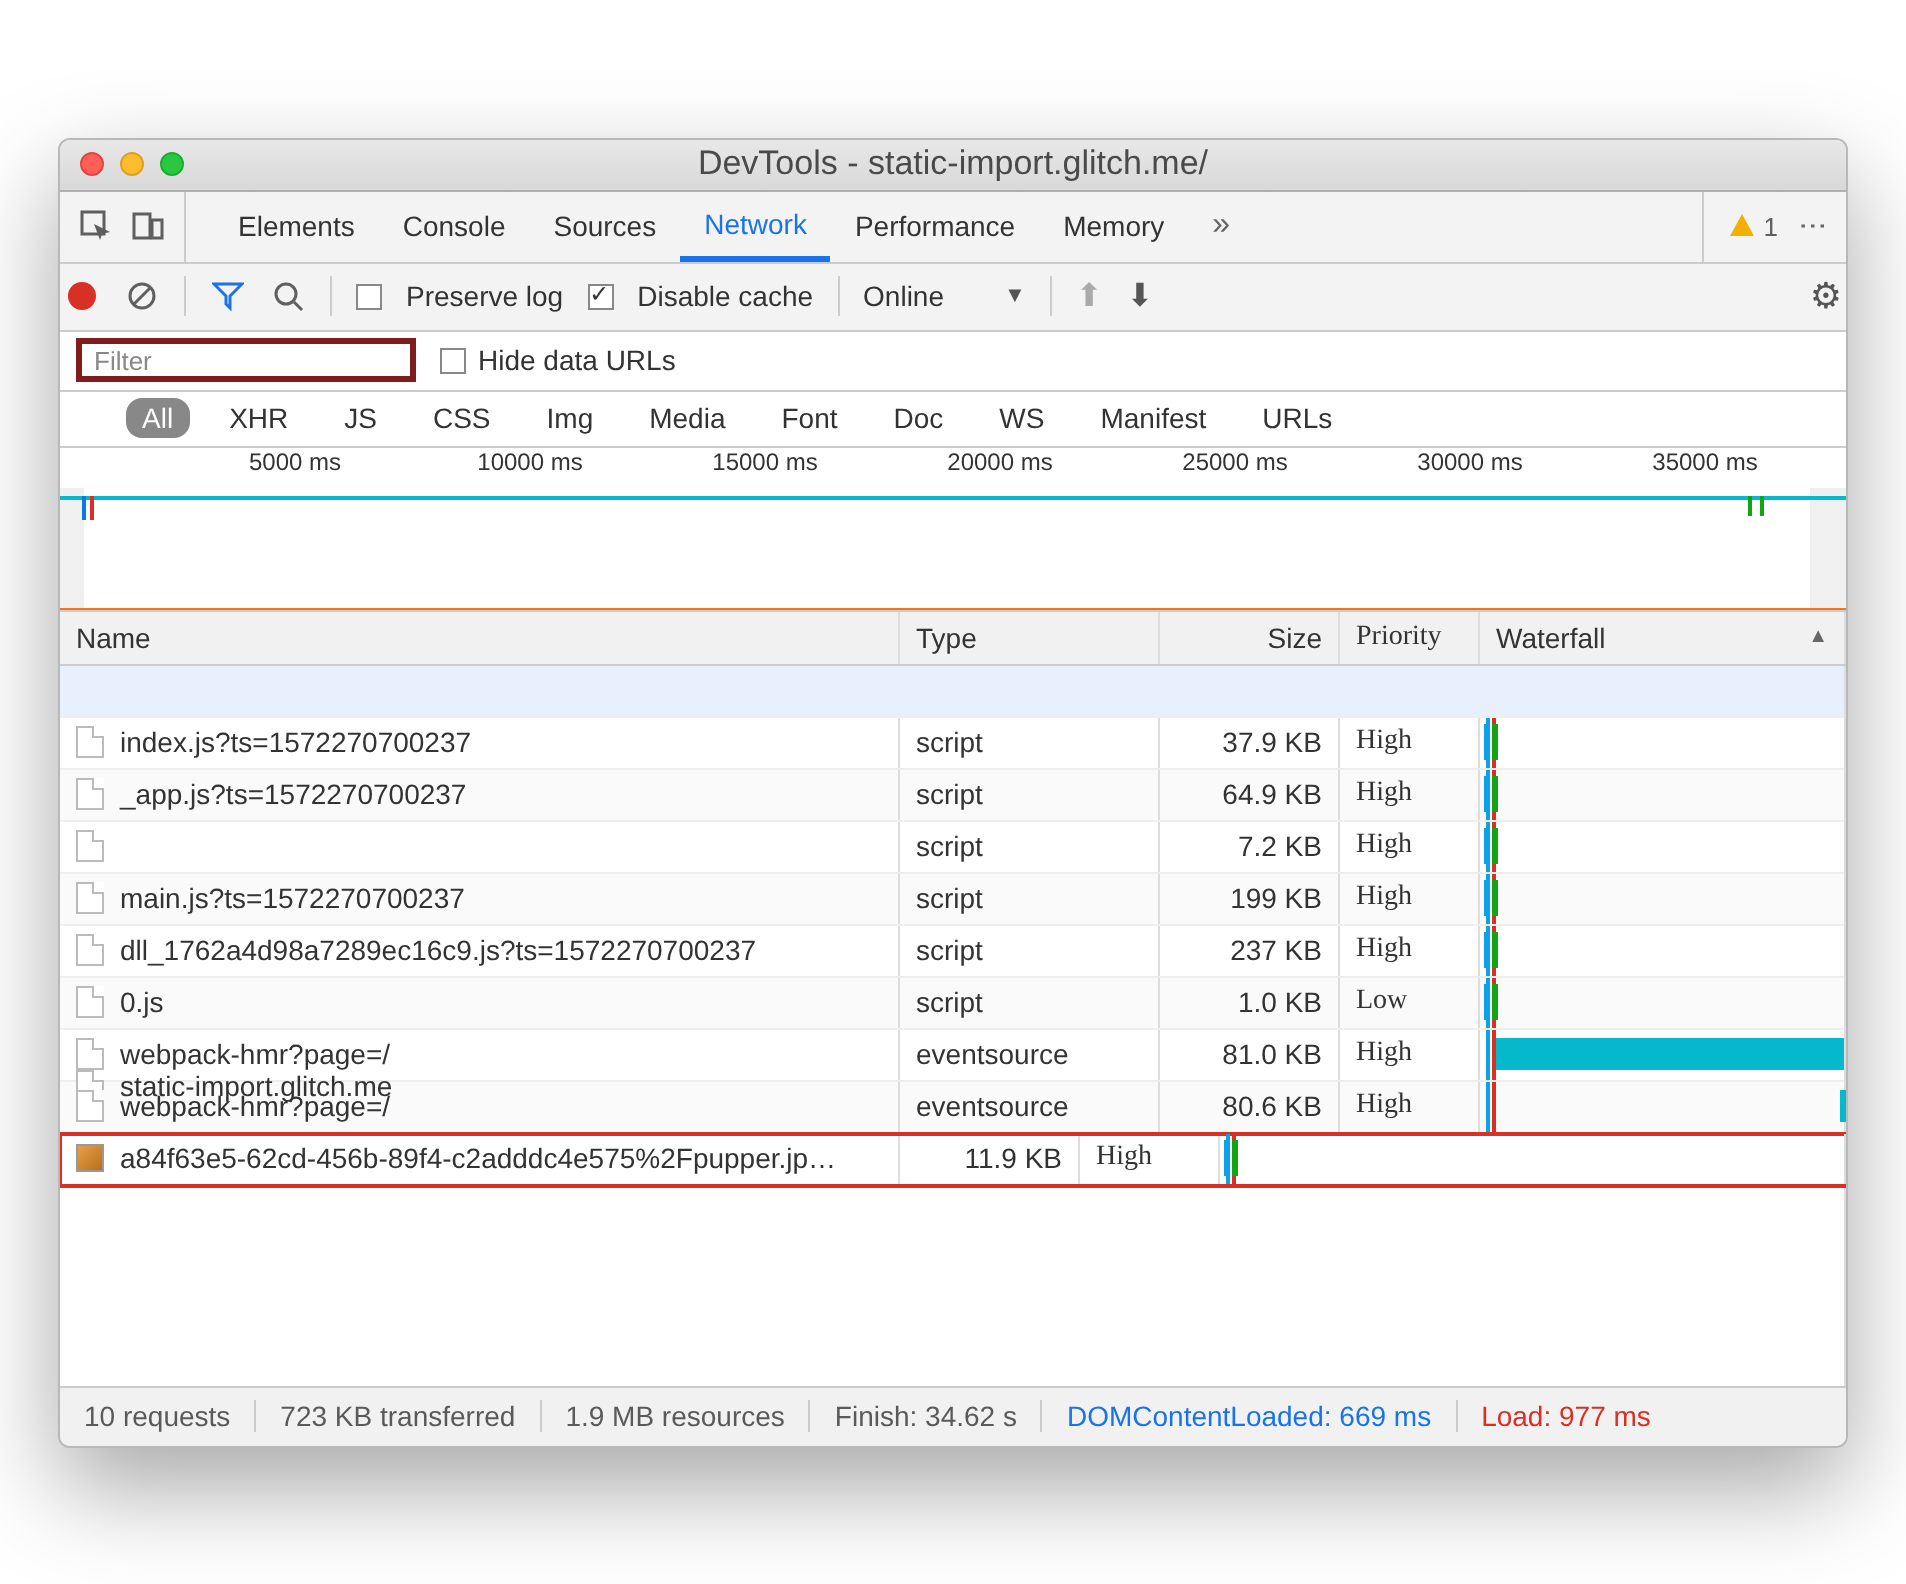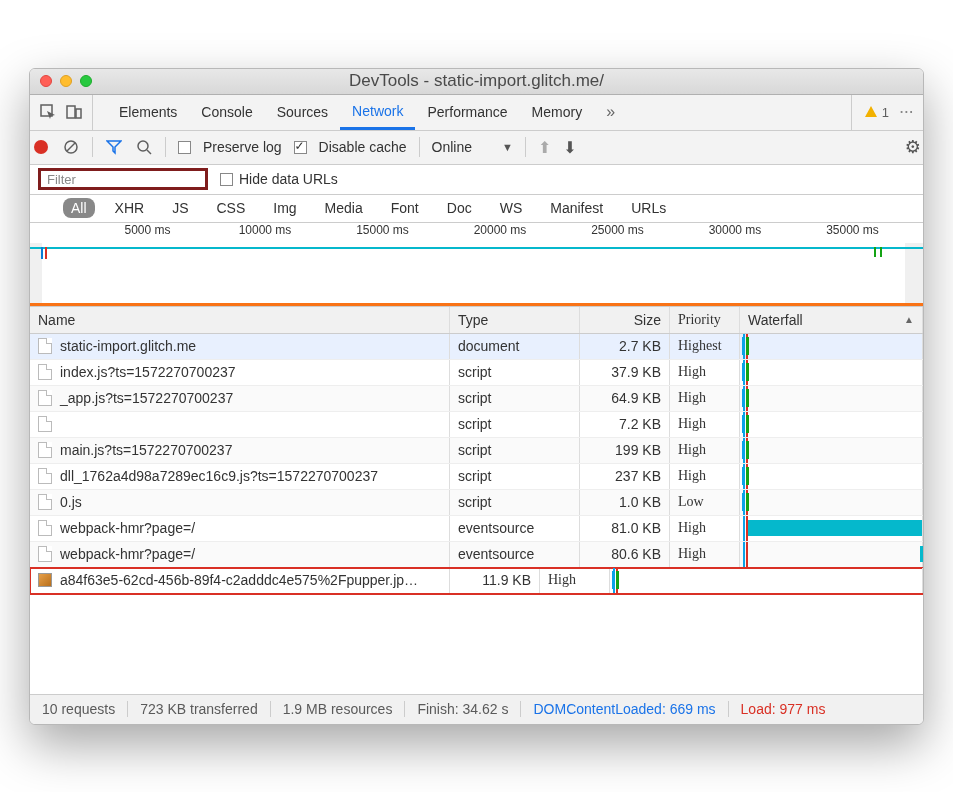--- a/index.html
+++ b/index.html
@@ -44,21 +44,21 @@
 .filterbar { height: 30px; border-bottom: 1px solid #ccc; display: flex; align-items: center; padding: 0 8px; gap: 12px; font-size: 14px; color: #333; background: #fff; }
 .filter-input { width: 170px; height: 22px; border: 3px solid #7f1d1d; padding: 0 6px; font-size: 13px; color: #888; }
 .filter-input::placeholder { color: #888; }
 
 
 .typebar { height: 28px; border-bottom: 1px solid #ccc; display: flex; align-items: center; gap: 12px; padding: 0 8px; font-size: 14px; background: #fff; }
 .typebtn { padding: 2px 8px; border-radius: 8px; cursor: pointer; color: #333; }
 .typebtn.active { background: #888; color: #fff; margin-left: 25px; }
 
 
-.timeline { border-bottom: 3px solid #f97316; background: #fff; }
+.timeline { border-bottom: 1px solid #f97316; background: #fff; }
 .time-ticks { display: flex; height: 20px; font-size: 12px; color: #333; position: relative; }
 .time-ticks span { position: absolute; transform: translateX(-50%); }
 .time-chart { height: 60px; position: relative; }
 .time-chart .axis { position: absolute; top: 4px; left: 0; right: 0; height: 2px; background: linear-gradient(#05b8cc,#05b8cc); }
 .time-chart .tick-bar { position: absolute; top: 4px; width: 2px; height: 12px; }
 .time-chart .range-left { position: absolute; top: 0; left: 0; bottom: 0; background: rgba(130,130,130,0.12); }
 .time-chart .range-right { position: absolute; top: 0; right: 0; bottom: 0; background: rgba(130,130,130,0.12); }
 
 
 .table { font-size: 14px; color: #333; }
@@ -67,21 +67,21 @@
 .th { font-weight: 400; color: #333; }
 .col-name { flex: 0 0 420px; }
 .col-type { flex: 0 0 130px; }
 .col-size { flex: 0 0 90px; justify-content: flex-end; }
 .col-prio { flex: 0 0 70px; font-family: Liberation Serif, serif; }
 .col-wf   { flex: 1; position: relative; }
 .sort-asc { margin-left: auto; font-size: 10px; color: #666; }
 
 .row { display: flex; height: 26px; align-items: stretch; border-bottom: 1px solid #eee; }
 .row:nth-child(odd) { background: #fafafa; }
-.row.sel { background: #e8f0fe; }
+.row.sel { background: #e8f0fe; flex-direction: column; }
 .file-ico { width: 14px; height: 16px; border: 1px solid #bbb; margin-right: 8px; background: #fff; position: relative; }
 .file-ico::after { content: ""; position: absolute; top: -1px; right: -1px; width: 5px; height: 5px; background: #fff; border-left: 1px solid #bbb; border-bottom: 1px solid #bbb; }
 .img-ico { width: 14px; height: 14px; margin-right: 8px; background: linear-gradient(135deg,#e6a04a,#b96f1a); border: 1px solid #999; }
 .row.highlight { outline: 2px solid #d93025; outline-offset: -1px; }
 .wf-bar { position: absolute; top: 4px; height: 16px; background: #05b8cc; }
 .wf-tick { position: absolute; top: 3px; width: 3px; height: 18px; }
 .wf-tick.blue { background: #0aa3e8; }
 .wf-tick.green { background: #14a314; }
 .vline-b { position: absolute; top: 0; bottom: 0; width: 2px; background: #0aa3e8; }
 .vline-r { position: absolute; top: 0; bottom: 0; width: 2px; background: #d93025; }

